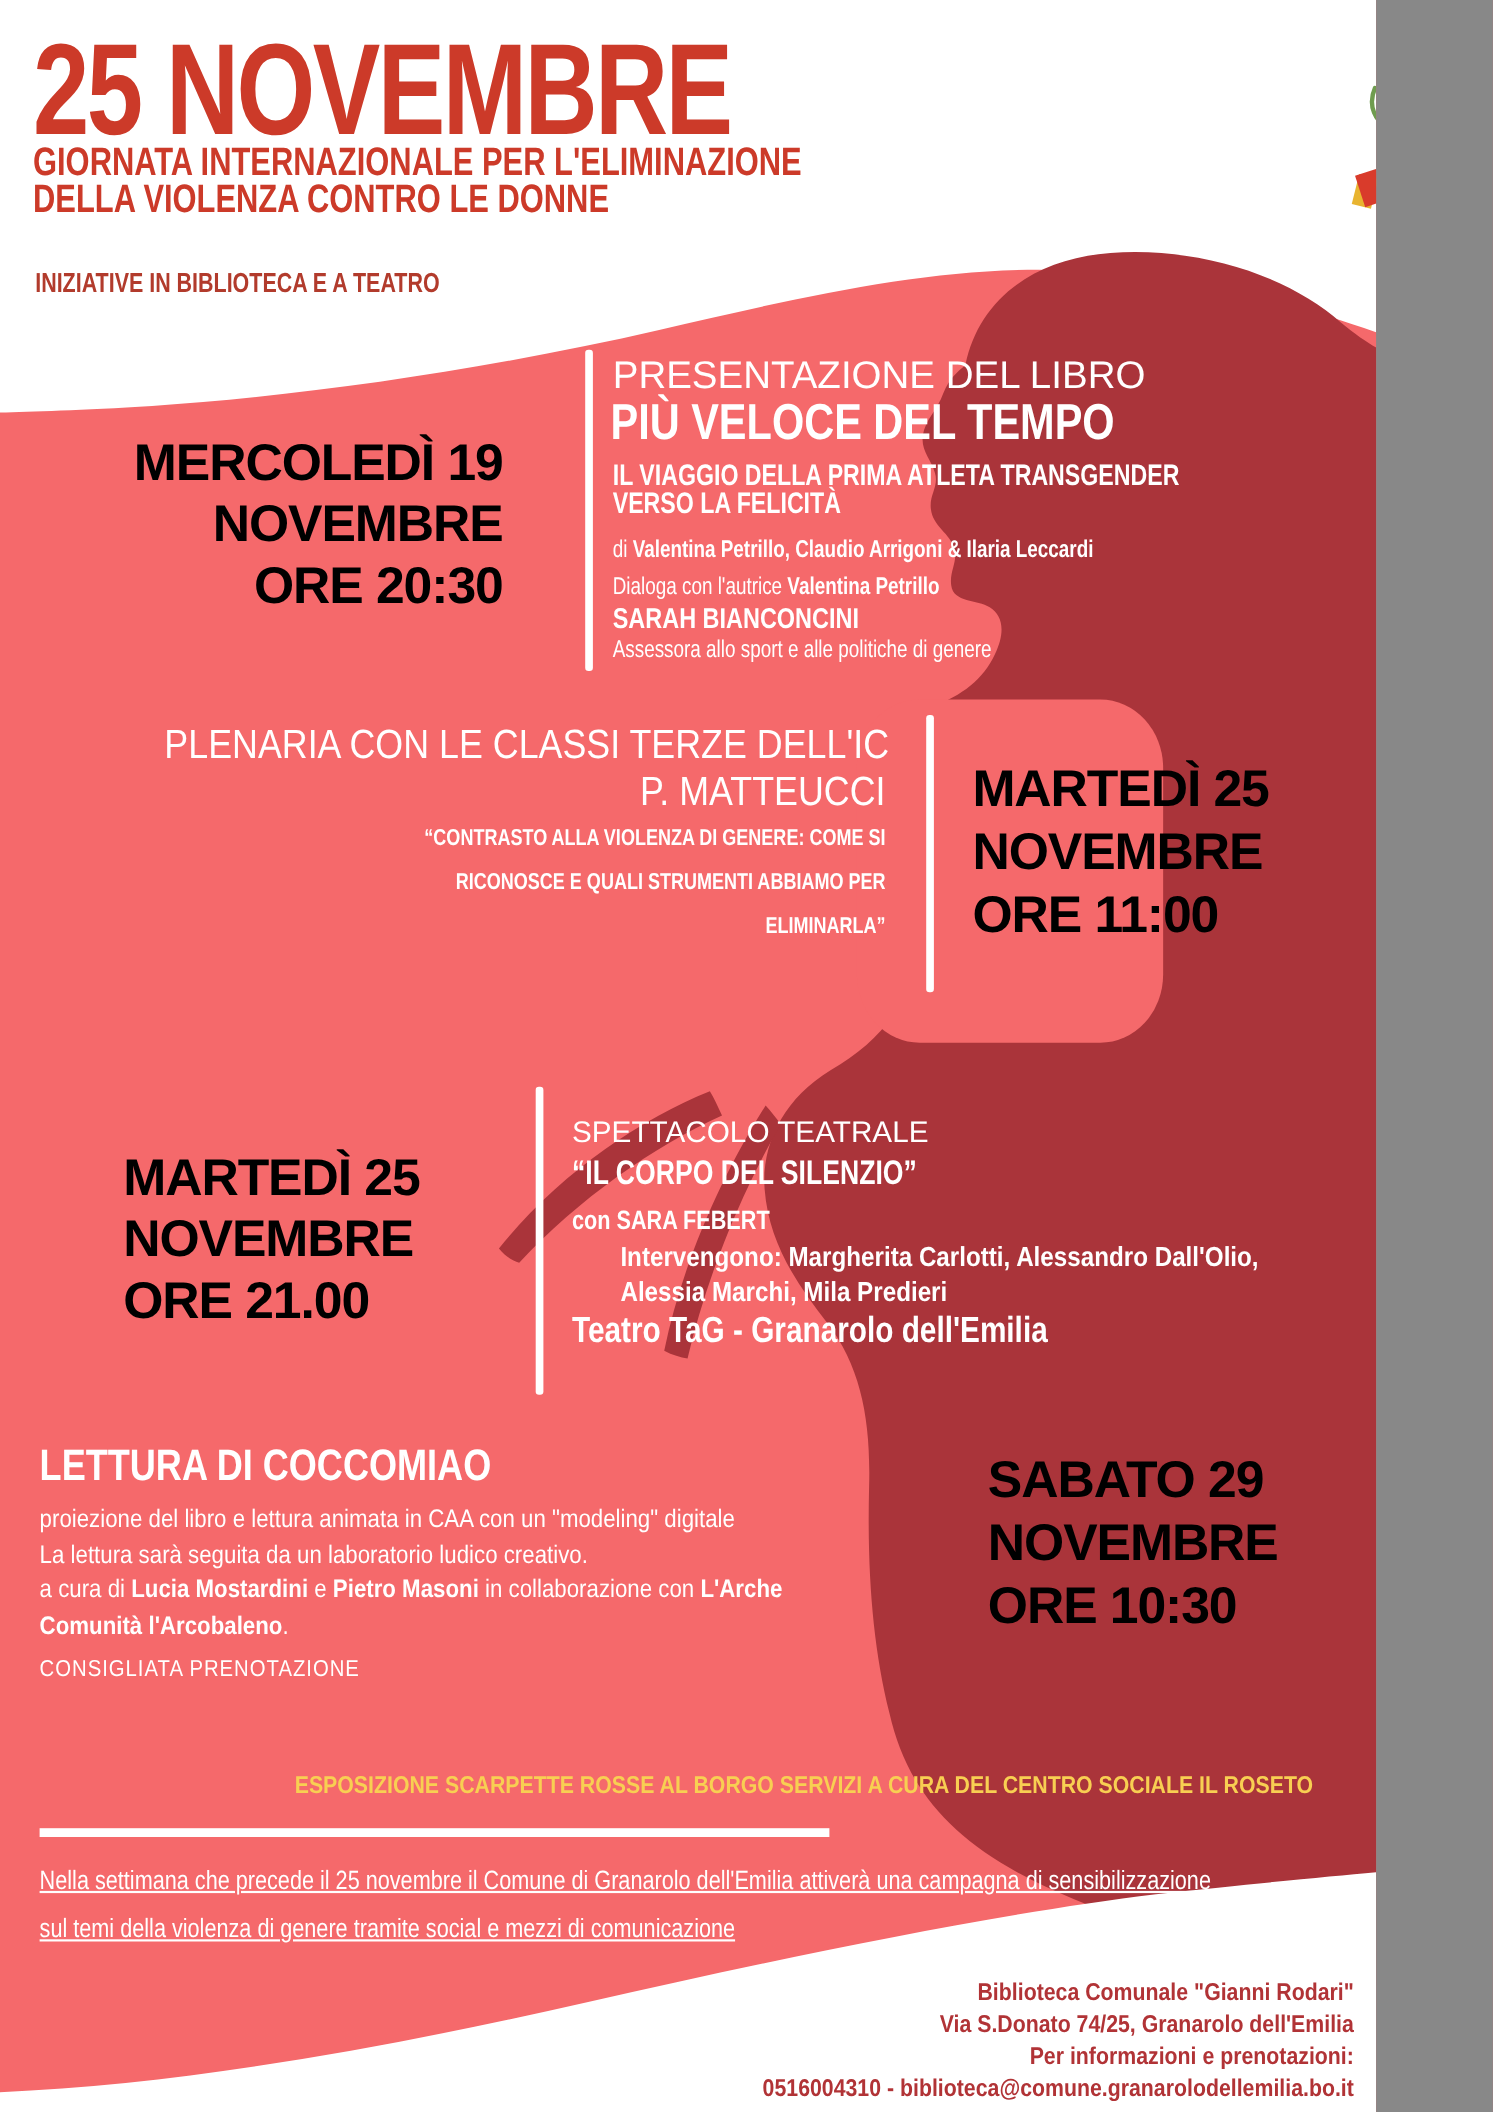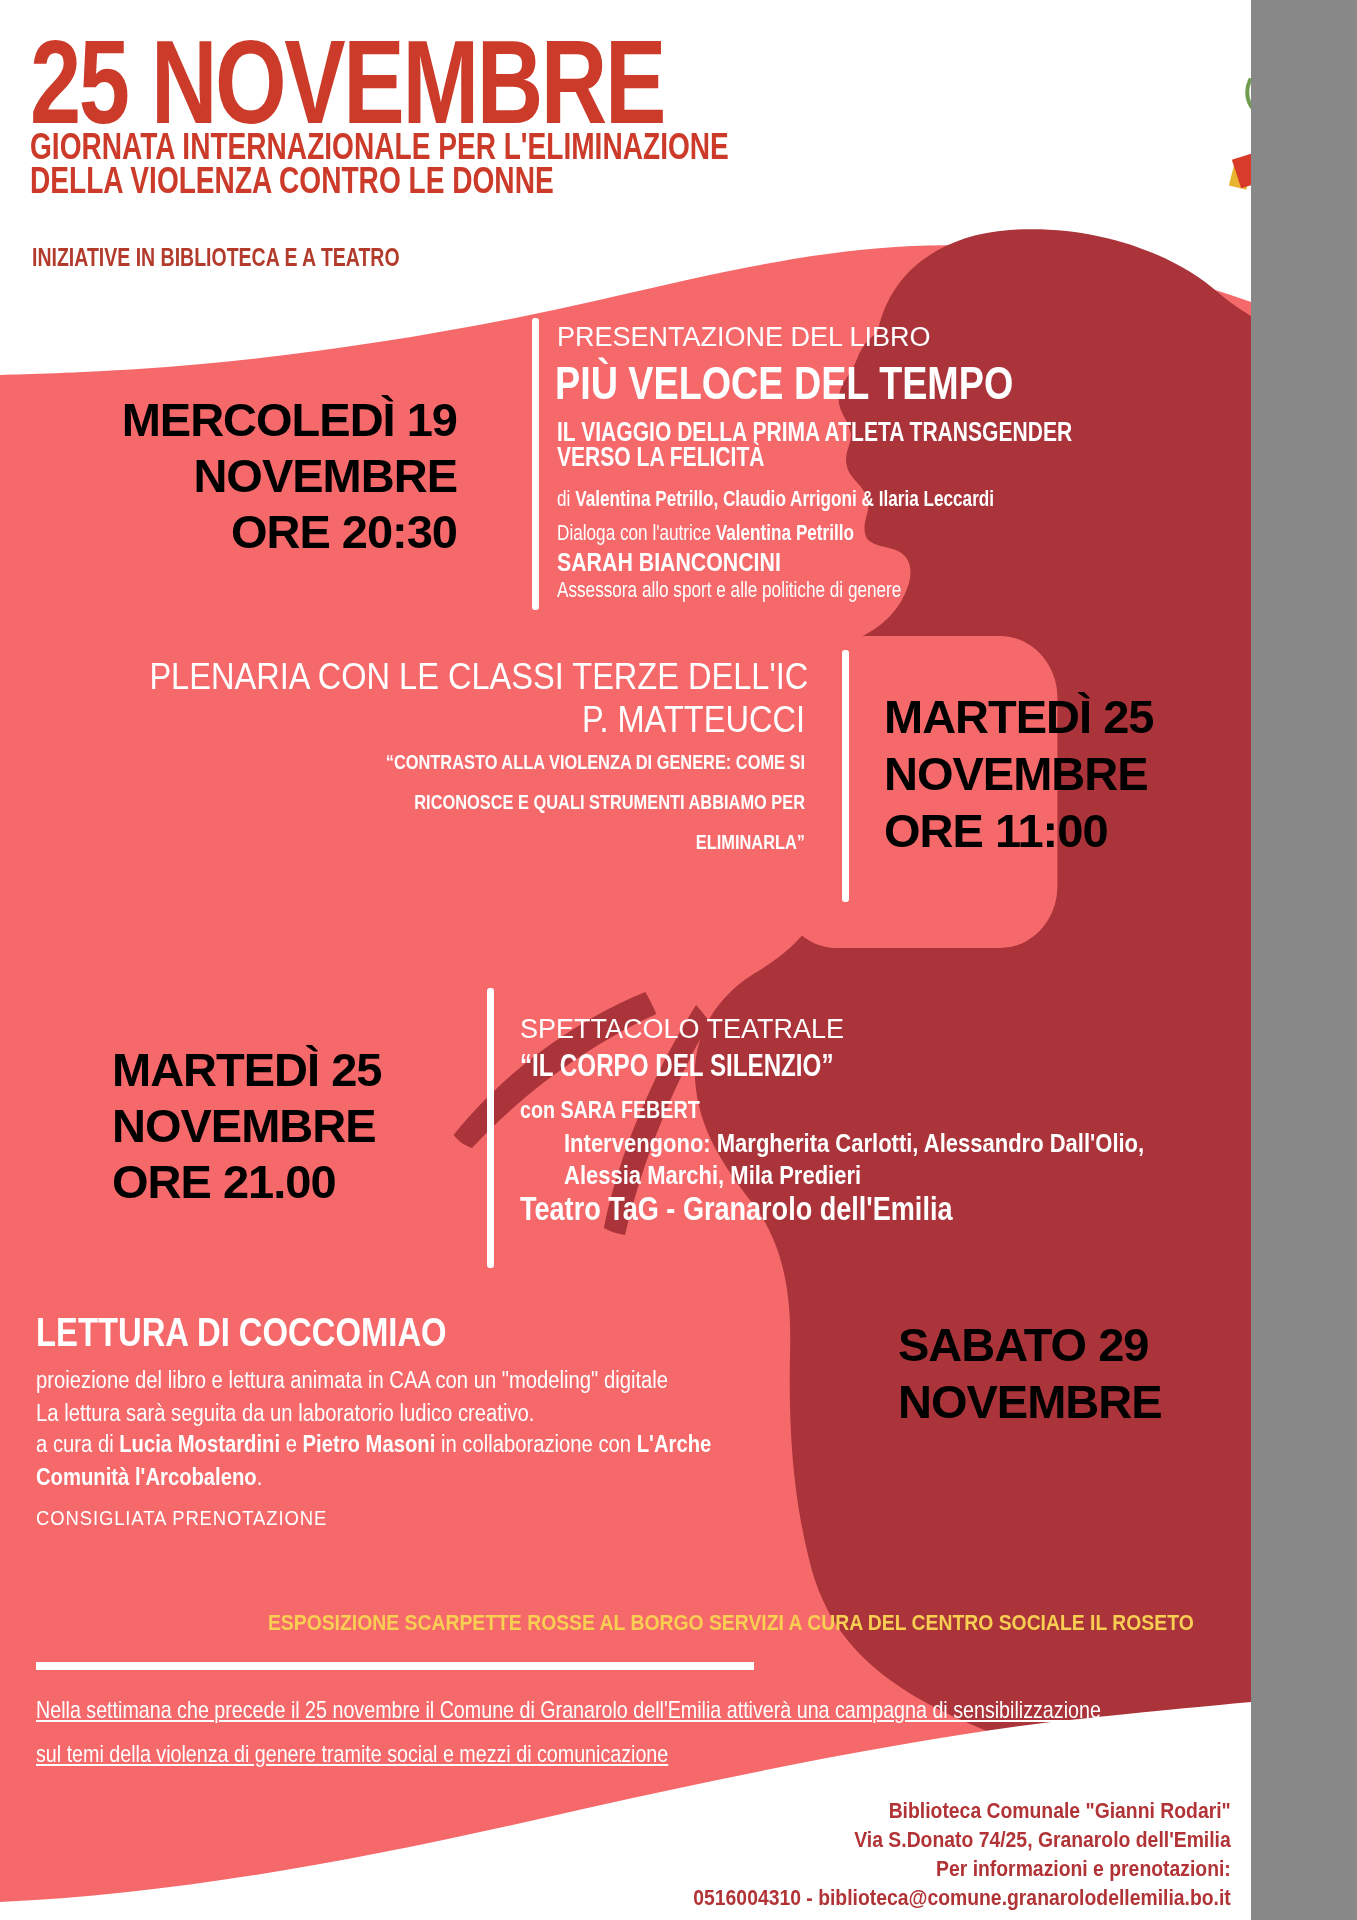--- a/index.html
+++ b/index.html
@@ -104,21 +104,21 @@
     </g>
   </svg>
 
   <div class="abs">
     <div class="abs date rt" style="left:95px;top:392px;width:362px;">
       <div>MERCOLEDÌ 19</div>
       <div>NOVEMBRE</div>
       <div>ORE 20:30</div>
     </div>
     <div class="divider" style="left:532px;top:318px;height:292px;"></div>
-    <div class="abs nowrap" style="left:557px;top:322px;font-size:27px;">PRESENTAZIONE DEL LIBRO</div>
+    <div class="abs nowrap" style="left:557px;top:322px;font-size:35px;">PRESENTAZIONE DEL LIBRO</div>
     <div class="abs b sx82 nowrap" style="left:555px;top:356px;font-size:46px;">PIÙ VELOCE DEL TEMPO</div>
     <div class="abs b sx78" style="left:557px;top:420px;font-size:27px;line-height:25px;">
       <div class="nowrap">IL VIAGGIO DELLA PRIMA ATLETA TRANSGENDER</div>
       <div class="nowrap">VERSO LA FELICITÀ</div>
     </div>
     <div class="abs sx78 nowrap" style="left:557px;top:486px;font-size:22px;">
       <span>di </span><span class="b">Valentina Petrillo, Claudio Arrigoni &amp; Ilaria Leccardi</span>
     </div>
     <div class="abs sx78 nowrap" style="left:557px;top:520px;font-size:22px;">
       <span>Dialoga con l'autrice </span><span class="b">Valentina Petrillo</span>
@@ -169,20 +169,21 @@
       <div class="sx88 nowrap">proiezione del libro e lettura animata in CAA con un "modeling" digitale</div>
       <div class="sx88 nowrap">La lettura sarà seguita da un laboratorio ludico creativo.</div>
     </div>
     <div class="abs sx88" style="left:36px;top:1428px;width:780px;font-size:23px;line-height:33px;">
       <span>a cura di </span><span class="b">Lucia Mostardini</span><span> e </span><span class="b">Pietro Masoni</span><span> in collaborazione con </span><span class="b">L'Arche Comunità l'Arcobaleno</span><span>.</span>
     </div>
     <div class="abs sx88 nowrap" style="left:36px;top:1506px;font-size:21px;letter-spacing:1px;">CONSIGLIATA PRENOTAZIONE</div>
     <div class="abs date" style="left:898px;top:1316px;line-height:57px;">
       <div>SABATO 29</div>
       <div>NOVEMBRE</div>
+      <div>ORE 10:30</div>
     </div>
   </div>
 
   <div class="abs b yellow sxc88 nowrap" style="left:210px;top:1610px;width:965px;text-align:center;font-size:22px;">ESPOSIZIONE SCARPETTE ROSSE AL BORGO SERVIZI A CURA DEL CENTRO SOCIALE IL ROSETO</div>
 
   <div class="abs" style="left:36px;top:1662px;width:718px;height:8px;background:#ffffff;"></div>
   <div class="abs" style="left:36px;top:1688px;font-size:24px;line-height:44px;text-decoration:underline;">
     <div class="sx82 nowrap">Nella settimana che precede il 25 novembre il Comune di Granarolo dell'Emilia attiverà una campagna di sensibilizzazione</div>
     <div class="sx82 nowrap">sul temi della violenza di genere tramite social e mezzi di comunicazione</div>
   </div>

